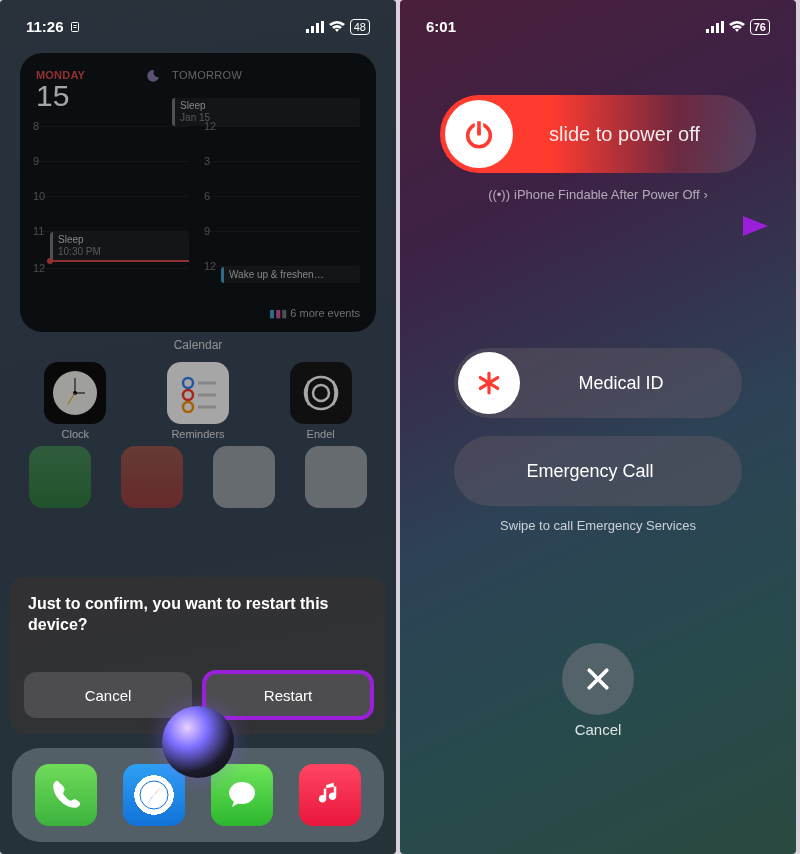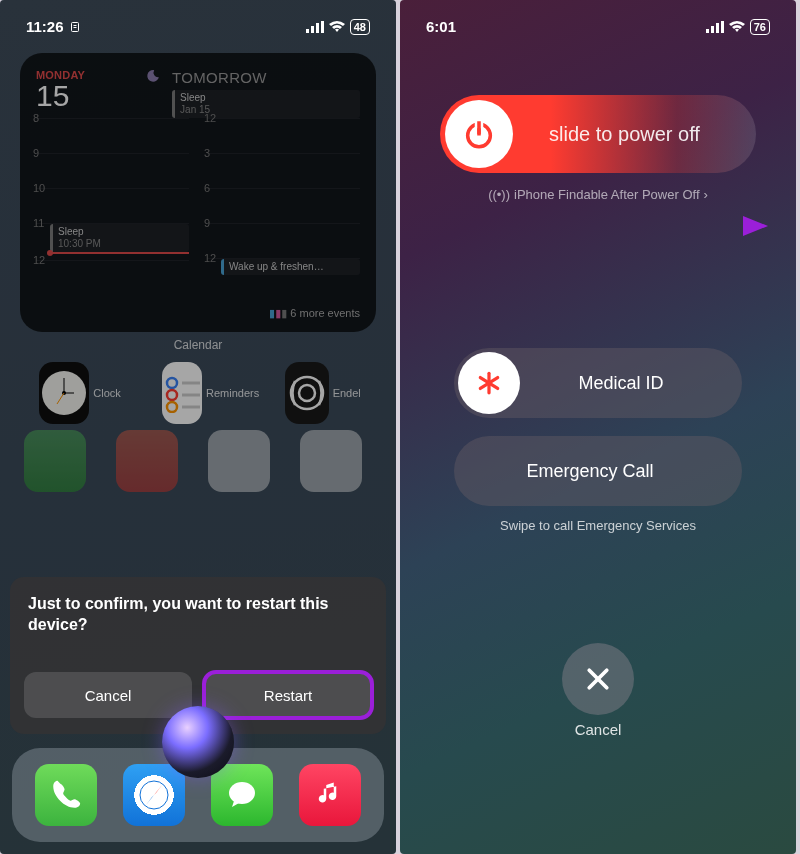--- a/index.html
+++ b/index.html
@@ -13,34 +13,34 @@
   .status-bar { display: flex; justify-content: space-between; align-items: center; padding: 18px 26px 10px; color: #fff; font-size: 15px; font-weight: 600; position: relative; z-index: 3; }
   .status-left { display: flex; align-items: center; gap: 5px; }
   .status-right { display: flex; align-items: center; gap: 5px; }
 
   
   .widget { margin: 8px 20px 0; background: rgba(0,0,0,0.7); border-radius: 22px; padding: 16px 16px 12px; color: #fff; position: relative; z-index: 1; }
   .widget-top { display: flex; justify-content: space-between; }
   .wday { color: #e14b4b; font-size: 11px; font-weight: 700; letter-spacing: 0.2px; }
   .wdate { color: #fff; font-size: 30px; font-weight: 300; line-height: 1; margin-top: 0px; }
   .wright { text-align: left; width: 58%; font-size: 11px; color: #aaa; }
-  .wtomorrow { letter-spacing: 0.3px; color: #9a9a9a; font-size: 15px; margin-bottom: 4px; }
+  .wtomorrow { letter-spacing: 0.3px; color: #9a9a9a; font-size: 11px; margin-bottom: 17px; }
   .hours-row { display: flex; gap: 18px; }
   .hours-col { flex: 1; display: flex; flex-direction: column; }
   .hour-line { border-top: 1px solid rgba(255,255,255,0.06); height: 35px; font-size: 10px; color: #666; position: relative; }
   .hour-num { position: absolute; left: -3px; top: -7px; font-size: 11px; color: #777; }
   .sleep-block { background: rgba(255,255,255,0.05); border-left: 3px solid #7d7d7d; border-radius: 3px; padding: 2px 5px; margin: 0 0 0 14px; font-size: 10px; line-height: 1.2; color: #ccc; }
   .redline { height: 2px; background: #e14b4b; margin-left: 14px; position: relative; }
   .redline::before { content: ''; position: absolute; left: -3px; top: -2px; width: 6px; height: 6px; border-radius: 50%; background: #e14b4b; }
-  .more-events { text-align: right; font-size: 11px; color: #aaa; margin-top: 12px; }
+  .more-events { text-align: right; font-size: 11px; color: #aaa; margin-top: 4px; }
   .calendar-label { text-align: center; color: rgba(255,255,255,0.8); font-size: 12px; margin: 6px 0 10px; position: relative; z-index: 1; }
 
   
   .apps-row { display: flex; justify-content: space-around; margin: 6px 14px; z-index: 1; position: relative; }
-  .app { width: 72px; display: flex; flex-direction: row; align-items: center; gap: 4px; }
+  .app { width: 72px; display: flex; flex-direction: column; align-items: center; gap: 4px; }
   .app-icon { width: 62px; height: 62px; border-radius: 14px; display: flex; align-items: center; justify-content: center; font-size: 28px; }
   .app-label { color: rgba(255,255,255,0.85); font-size: 11px; }
   .clock-i { background: #0e0e0e; }
   .rem-i { background: #fff; }
   .notes-i { background: linear-gradient(#ffe48a 0 25%, #fff 25%); border: 1px solid #e4e4e4; }
   .endel-i { background: #1a1a1a; color: #fff; }
 
   
   .sheet { position: absolute; left: 10px; right: 10px; bottom: 120px; background: rgba(50,50,52,0.92); border-radius: 14px; padding: 16px 14px 16px; z-index: 4; }
   .sheet-title { color: #fff; font-size: 16px; font-weight: 600; line-height: 1.35; margin-bottom: 36px; padding: 0 4px; }
@@ -98,21 +98,21 @@
     <div class="status-right">
       <svg width="18" height="12" viewBox="0 0 18 12">
           <rect x="0" y="8" width="3" height="4" fill="#fff"></rect>
           <rect x="5" y="5" width="3" height="7" fill="#fff"></rect>
           <rect x="10" y="2" width="3" height="10" fill="#fff"></rect>
           <rect x="15" y="0" width="3" height="12" fill="#fff"></rect>
         </svg>
       <svg width="16" height="12" viewBox="0 0 16 12">
           <path d="M8 11 L10 8.5 Q8 7 6 8.5 Z M3 6 Q8 2 13 6 L11 8 Q8 5.5 5 8 Z M0 3 Q8 -3 16 3 L14 5 Q8 0 2 5 Z" fill="#fff"></path>
         </svg>
-      <span style="display:inline-flex;align-items:center;gap:1px;border:1px solid #fff;border-radius:4px;padding:1px 3px;font-size:11px;font-weight:700">
+      <span style="display:inline-flex;align-items:center;gap:1px;border:1px solid #fff;border-radius:4px;padding:1px 3px;font-size:11px;font-weight:400">
           <span>48</span>
         </span>
     </div>
   </div>
 
   <div class="widget">
     <div class="widget-top">
       <div>
         <div class="wday">MONDAY</div>
         <div class="wdate">15</div>

